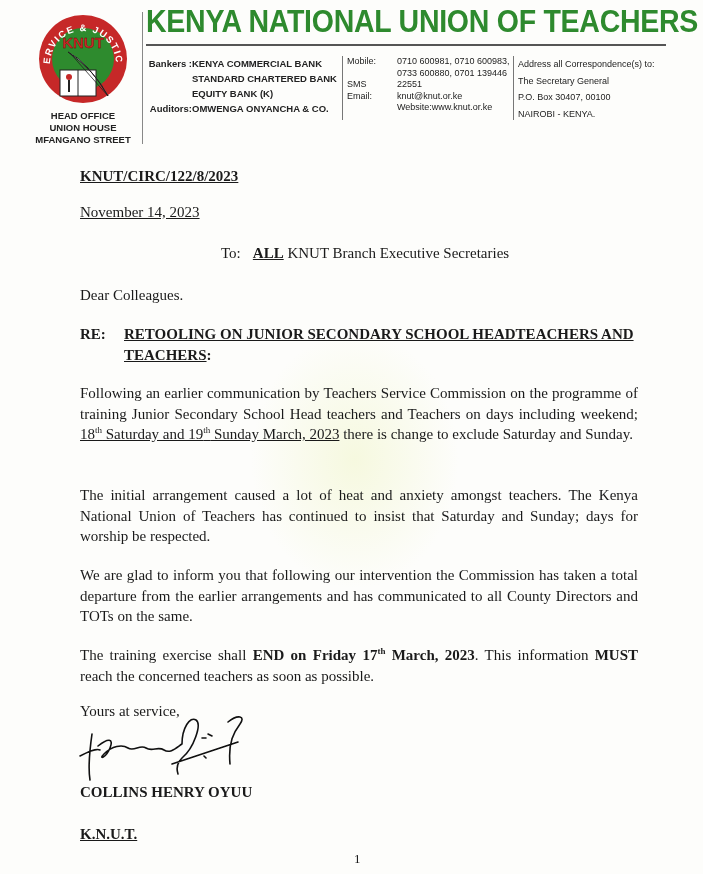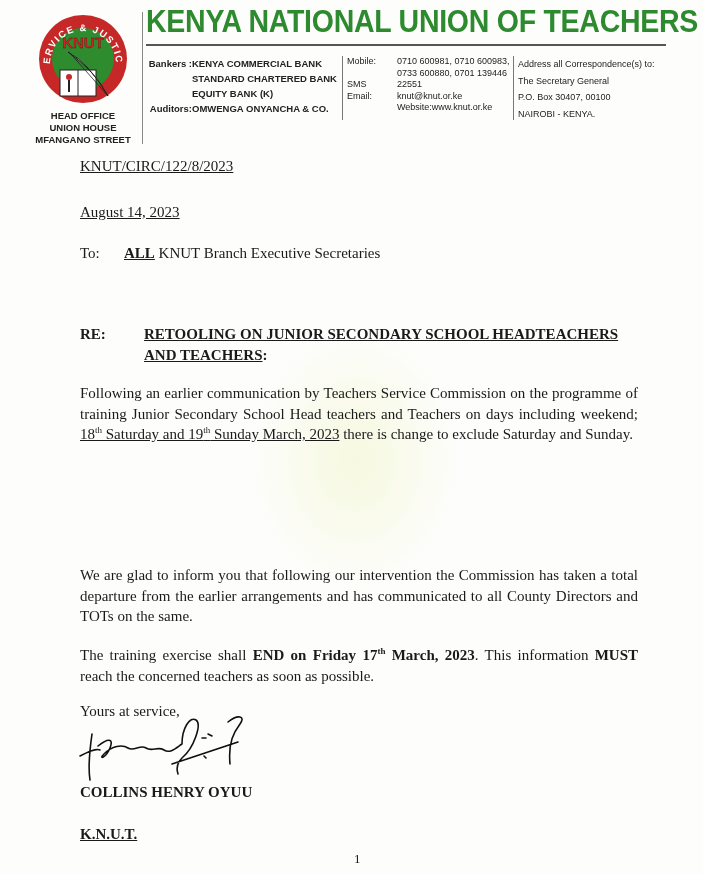--- a/index.html
+++ b/index.html
@@ -38,27 +38,27 @@
 
   .vline-mid1 { position: absolute; left: 342px; top: 56px; width: 1px; height: 64px; background: #777; }
   .contact-block { position: absolute; left: 347px; top: 56px; font-size: 9px; line-height: 11.5px; }
   .contact-block .row { display: flex; }
   .contact-block .lbl { width: 50px; }
   .vline-mid2 { position: absolute; left: 513px; top: 56px; width: 1px; height: 64px; background: #777; }
   .address-block { position: absolute; left: 518px; top: 56px; font-size: 9px; line-height: 16.5px; }
 
   
   .body-text { position: absolute; left: 80px; width: 558px; font-size: 15px; line-height: 20.5px; }
-  .ref { top: 156px; font-weight: normal; text-decoration: underline; }
+  .ref { top: 166px; font-weight: bold; text-decoration: underline; }
   .date { top: 202px; text-decoration: underline; }
-  .to { top: 243px; }
+  .to { top: 243px; text-align: center; }
   .to .to-lbl { display: inline-block; width: 44px; }
   .to b { text-decoration: underline; }
   .salutation { top: 285px; }
-  .re { top: 324px; font-weight: bold; display: flex; gap: 20px; }
+  .re { top: 324px; font-weight: bold; display: flex; }
   .re .re-lbl { width: 44px; flex: none; }
   .re .re-title span { text-decoration: underline; }
   .para { text-align: justify; }
   .p1 { top: 383px; }
   .p2 { top: 485px; }
   .p3 { top: 565px; }
   .p4 { top: 645px; }
   .u { text-decoration: underline; }
   .bu { font-weight: bold; }
   sup { font-size: 9px; line-height: 0; vertical-align: 6px; }
@@ -164,34 +164,36 @@
   <div class="vline-mid2"></div>
 
   <div class="address-block info-sans">
     <div>Address all Correspondence(s) to:</div>
     <div>The Secretary General</div>
     <div>P.O. Box 30407, 00100</div>
     <div>NAIROBI - KENYA.</div>
   </div>
 
   <div class="body-text ref">KNUT/CIRC/122/8/2023</div>
-  <div class="body-text date">August 14, 2023</div>
+  <div class="body-text date">November 14, 2023</div>
 
   <div class="body-text to">
     <span class="to-lbl">To:</span><b>ALL</b><span> KNUT Branch Executive Secretaries</span>
   </div>
 
+  <div class="body-text salutation">Dear Colleagues.</div>
 
   <div class="body-text re">
     <span class="re-lbl">RE:</span>
     <span class="re-title"><span>RETOOLING ON JUNIOR SECONDARY SCHOOL HEADTEACHERS AND TEACHERS</span><span style="text-decoration:none">:</span></span>
   </div>
 
   <div class="body-text para p1"><span>Following an earlier communication by Teachers Service Commission on the programme of training Junior Secondary School Head teachers and Teachers on days including weekend; </span><span class="u"><span>18</span><sup>th</sup><span> Saturday and 19</span><sup>th</sup><span> Sunday March, 2023</span></span><span> there is change to exclude Saturday and Sunday.</span></div>
 
+  <div class="body-text para p2">The initial arrangement caused a lot of heat and anxiety amongst teachers.  The Kenya National Union of Teachers has continued to insist that Saturday and Sunday; days for worship be respected.</div>
 
   <div class="body-text para p3">We are glad to inform you that following our intervention the Commission has taken a total departure from the earlier arrangements and has communicated to all County Directors and TOTs on the same.</div>
 
   <div class="body-text para p4"><span>The training exercise shall </span><span class="bu"><span>END on Friday 17</span><sup>th</sup><span> March, 2023</span></span><span>. This information </span><span class="bu">MUST</span><span> reach the concerned teachers as soon as possible.</span></div>
 
   <div class="body-text closing">Yours at service,</div>
 
   <svg class="signature" viewBox="0 0 170 80">
     <path d="M2 48 C 10 44, 18 40, 22 42 M 14 26 C 12 40, 10 60, 12 72 M 20 38 C 30 30, 36 30, 32 40 C 28 50, 20 52, 26 46 C 34 38, 44 36, 50 40 C 56 44, 62 36, 68 40 C 74 44, 80 38, 86 42 C 92 46, 98 40, 104 36 M 104 36 C 104 20, 112 8, 118 12 C 124 16, 116 40, 104 50 C 100 54, 98 60, 100 66 M 94 56 L 160 34 M 124 30 L 128 30 M 130 26 L 134 28 M 126 48 L 128 50 M 150 14 C 160 6, 168 8, 162 16 C 156 24, 150 34, 152 56" fill="none" stroke="#111" stroke-width="1.6" stroke-linecap="round"></path>
   </svg>

